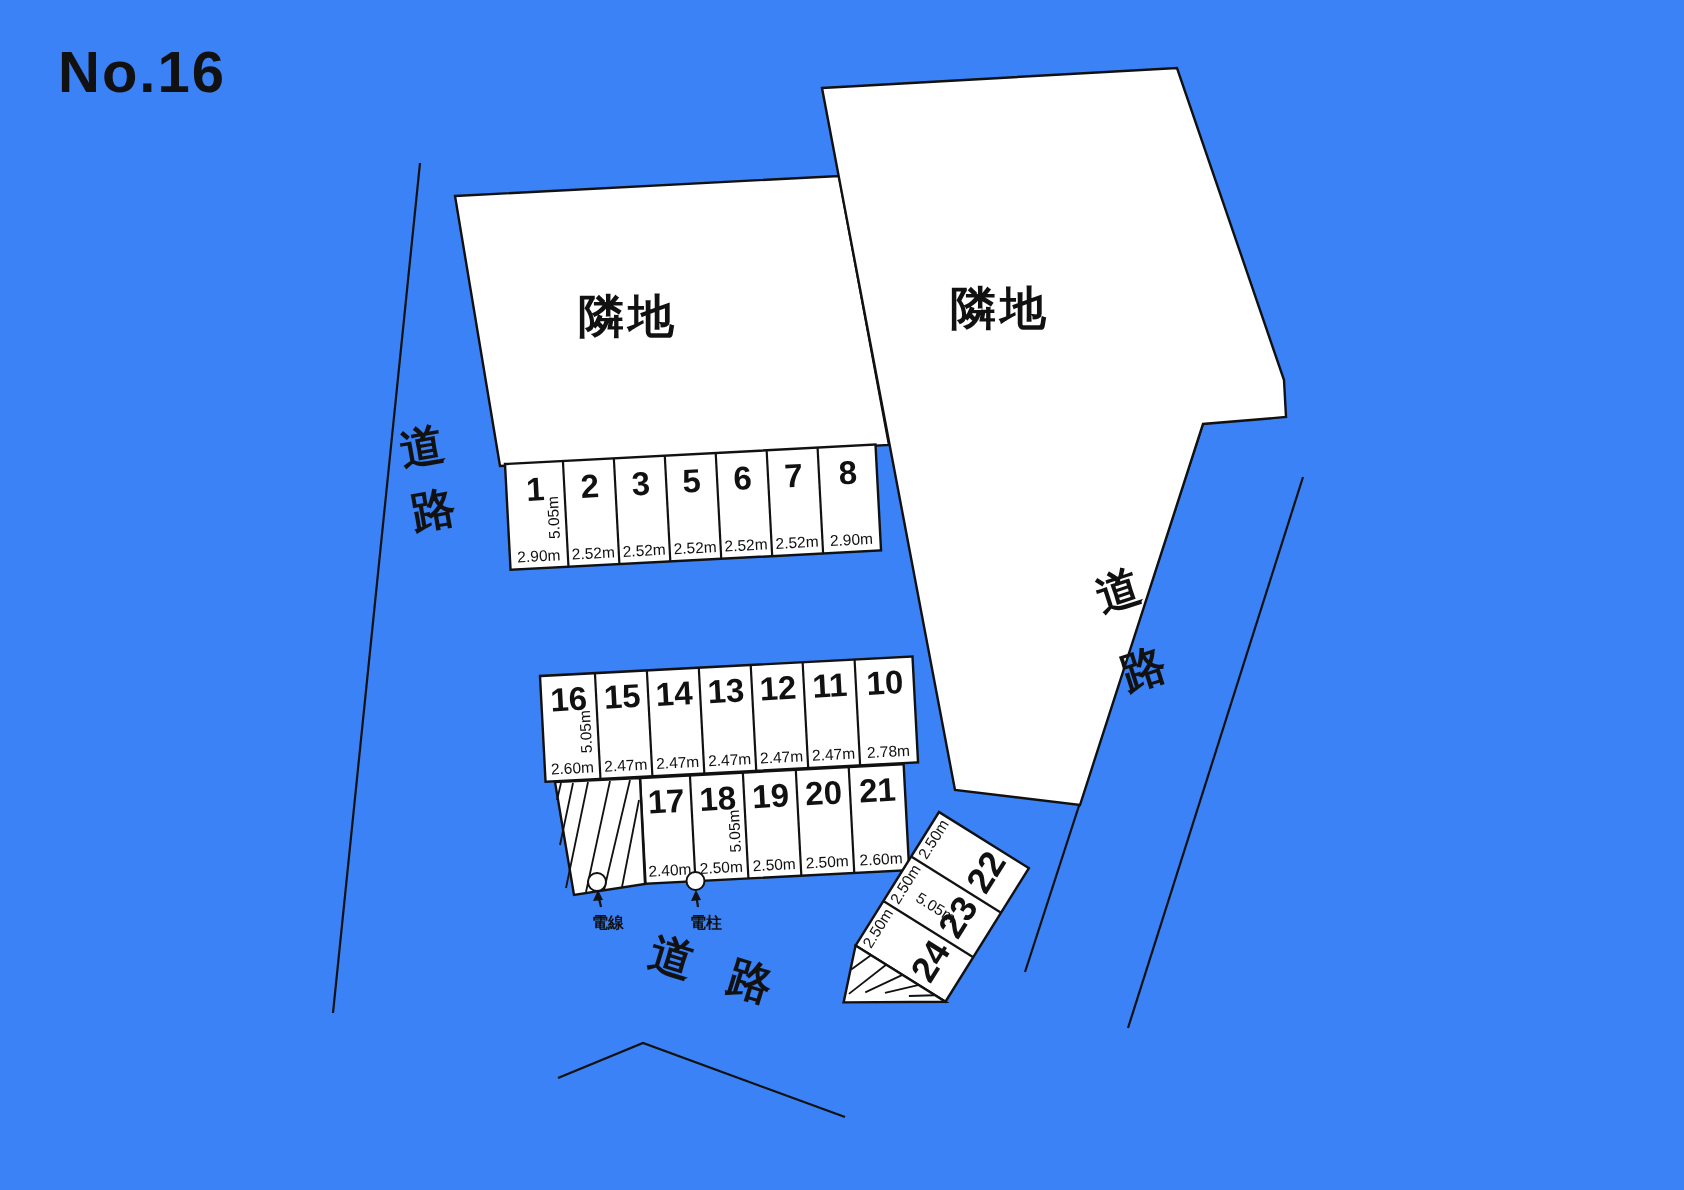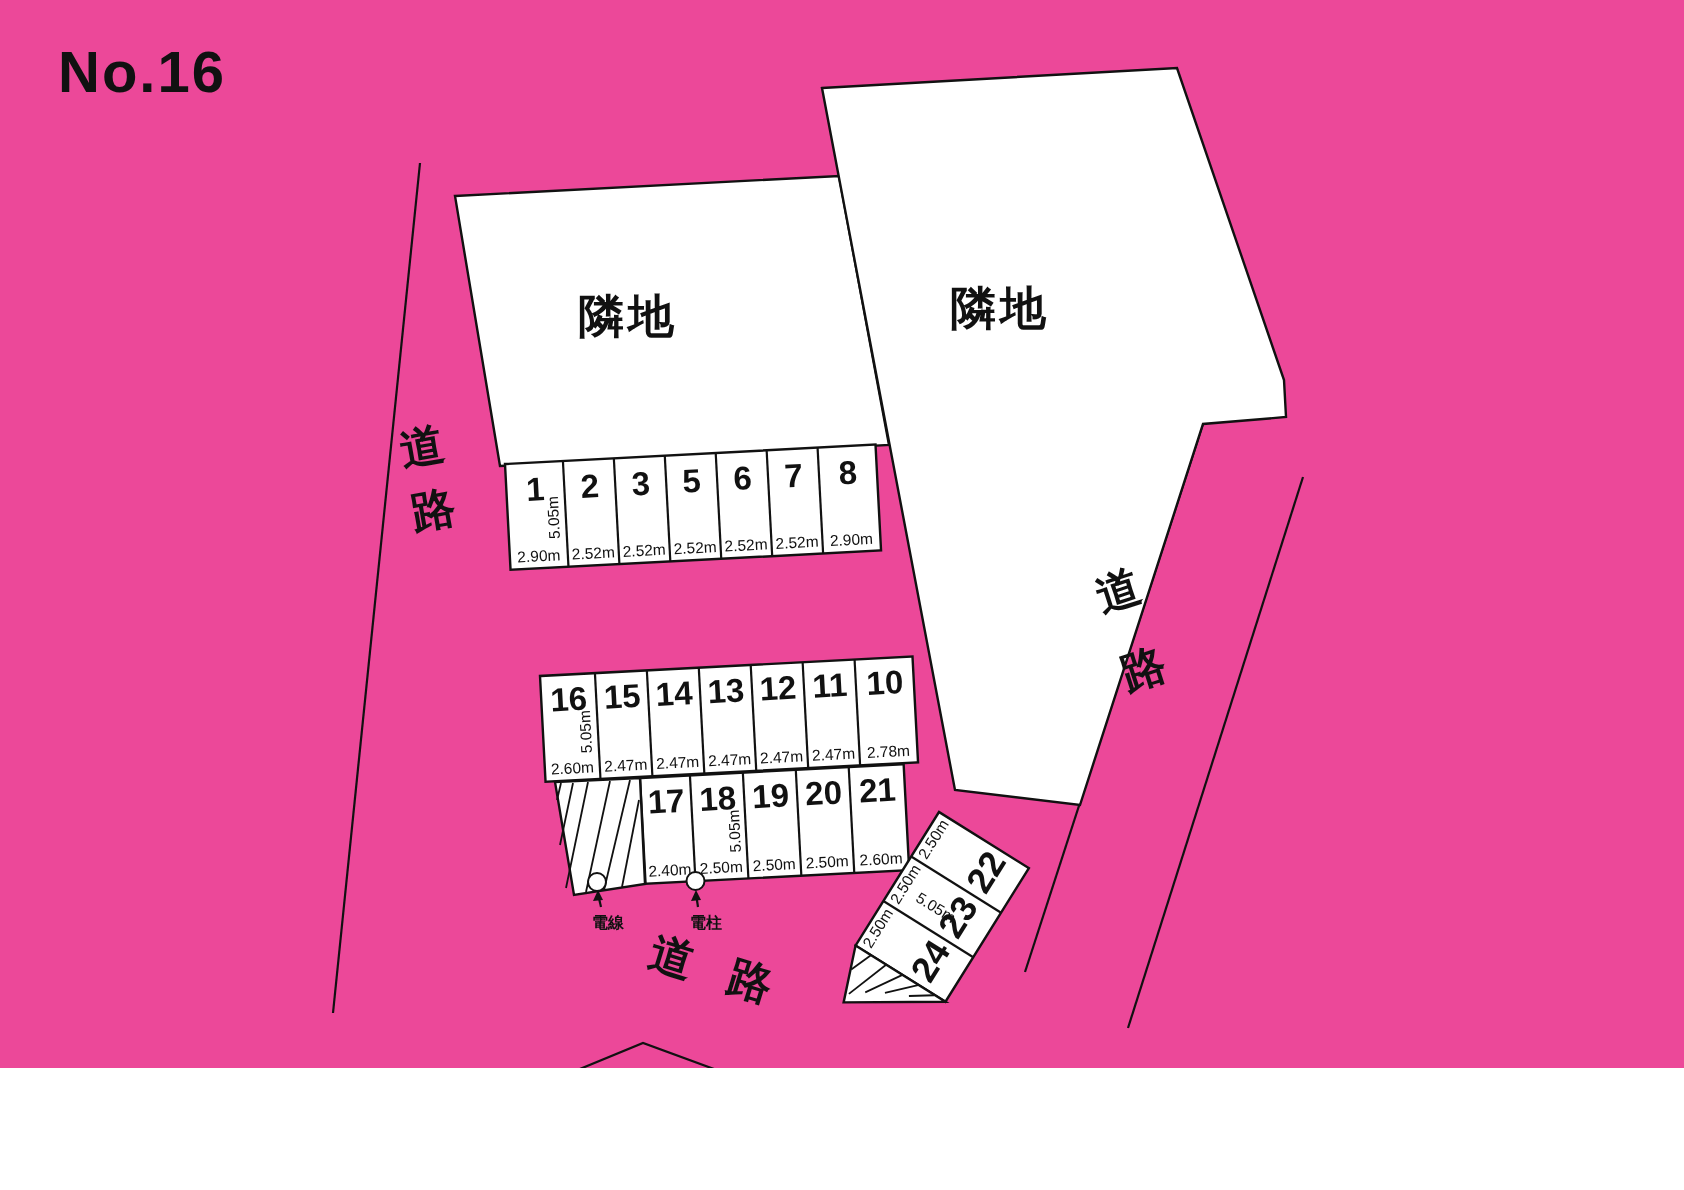--- a/index.html
+++ b/index.html
@@ -1,16 +1,16 @@
 <!DOCTYPE html>
 <html><head>
 <meta charset="utf-8">
 <style>
   html,body{margin:0;padding:0;background:#ffffff;}
-  .stage{position:relative;width:1684px;height:1068px;background:#ec4899;overflow:hidden;
+  .stage{position:relative;width:1684px;height:1190px;background:#3b82f6;overflow:hidden;
          font-family:"Liberation Sans","DejaVu Sans",sans-serif;}
   svg{position:absolute;left:0;top:0;}
   .ln{stroke:#111111;stroke-width:2.2;fill:none;stroke-linecap:butt;}
   .parcel{stroke:#111111;stroke-width:2.4;fill:#ffffff;}
   .cell{stroke:#111111;stroke-width:2.4;fill:#ffffff;}
   .hatchline{stroke:#111111;stroke-width:1.8;fill:none;}
   .pole{stroke:#111111;stroke-width:2;fill:#ffffff;}
   text{fill:#111111;}
   .title-txt{font-size:58px;font-weight:800;letter-spacing:2px;}
   .num{font-size:33px;font-weight:700;text-anchor:middle;}

